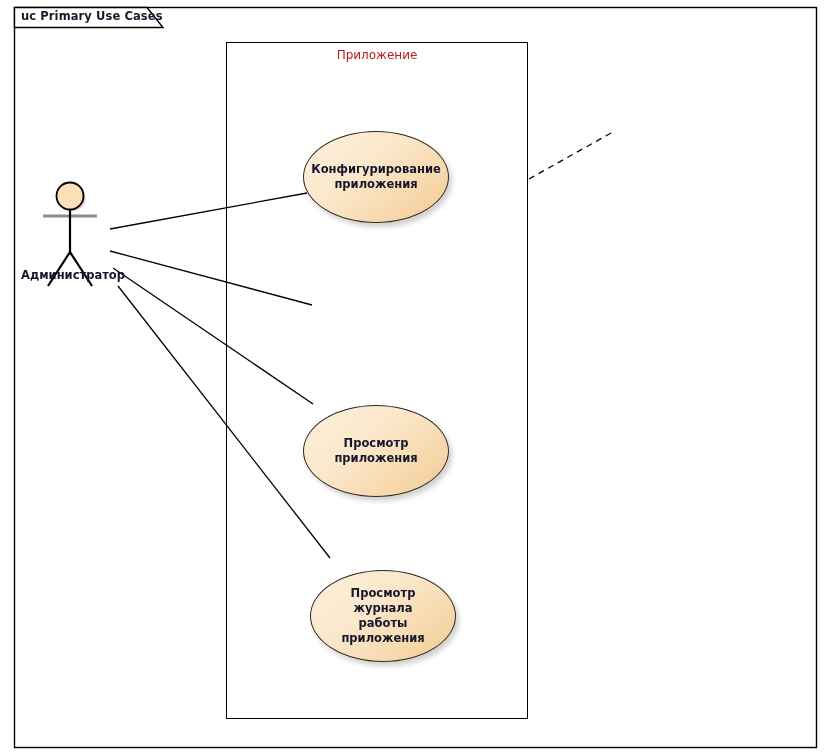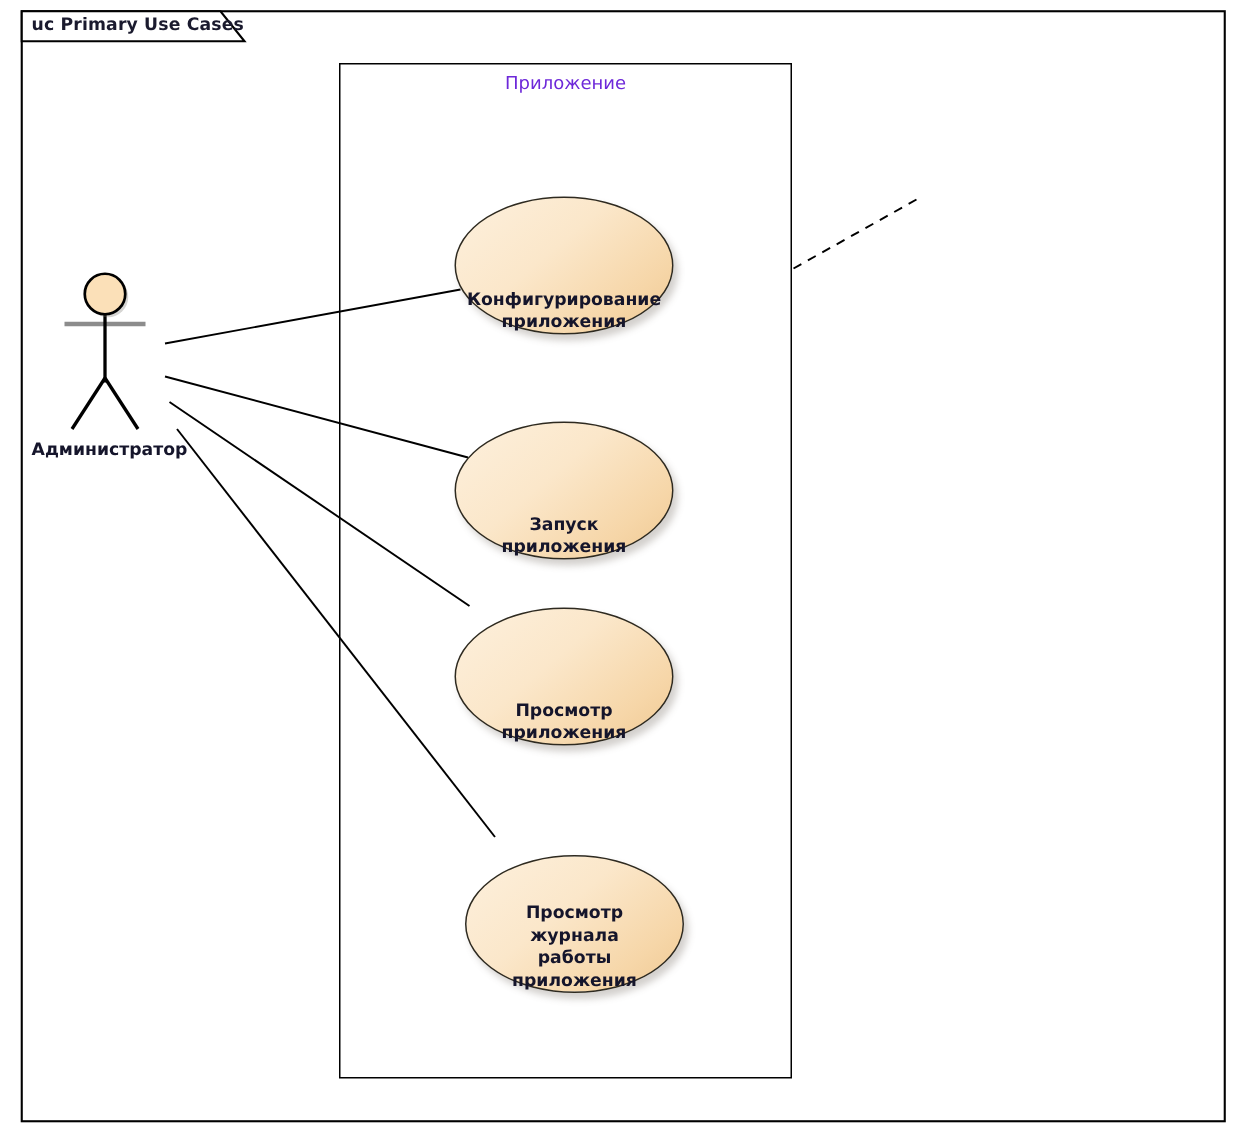--- a/index.html
+++ b/index.html
@@ -61,33 +61,33 @@
     background: transparent;
     box-sizing: border-box;
   }
   #boundary-label {
     position: absolute;
     left: 226px;
     top: 48px;
     width: 302px;
     text-align: center;
     font-size: 12px;
-    color: #6d28d9;
+    color: #b91c1c;
   }
 
   
   .usecase {
     position: absolute;
     box-sizing: border-box;
     border-radius: 50%;
     border: 1.3px solid #2e2a20;
     background: linear-gradient(140deg, #fdf0dd 0%, #fbe7ca 42%, #f6d6a8 78%, #efc892 100%);
     box-shadow: 3px 4px 5px rgba(110, 100, 90, 0.30);
     display: flex;
-    align-items: flex-end;
+    align-items: center;
     justify-content: center;
   }
   .usecase-label {
     font-size: 11.5px;
     font-weight: bold;
     color: #15152b;
     text-align: center;
     line-height: 15px;
     padding: 0 10px;
     white-space: pre-line;
@@ -104,21 +104,20 @@
   #actor-label {
     position: absolute;
     left: 0px;
     top: 268px;
     width: 146px;
     text-align: center;
     font-size: 11.5px;
     font-weight: bold;
     color: #15152b;
     white-space: nowrap;
-    margin-top: 24px;
   }
 
   
   #note {
     position: absolute;
     left: 610px;
     top: 46px;
     width: 190px;
     height: 89px;
   }
@@ -183,23 +182,20 @@
 
     <circle cx="48" cy="16" r="13.5" fill="#fbe0b8" stroke="#000000" stroke-width="1.8"></circle>
   </svg>
   <div id="actor-label">Администратор</div>
 
   <div class="usecase" style="left:303px; top:131px; width:146px; height:92px;">
     <span class="usecase-label">Конфигурирование
 приложения</span>
   </div>
 
-  <div class="usecase" style="left:303px; top:281px; width:146px; height:92px;">
-    <span class="usecase-label">Запуск приложения</span>
-  </div>
 
   <div class="usecase" style="left:303px; top:405px; width:146px; height:92px;">
     <span class="usecase-label">Просмотр
 приложения</span>
   </div>
 
   <div class="usecase" style="left:310px; top:570px; width:146px; height:92px;">
     <span class="usecase-label">Просмотр журнала
 работы приложения</span>
   </div>

